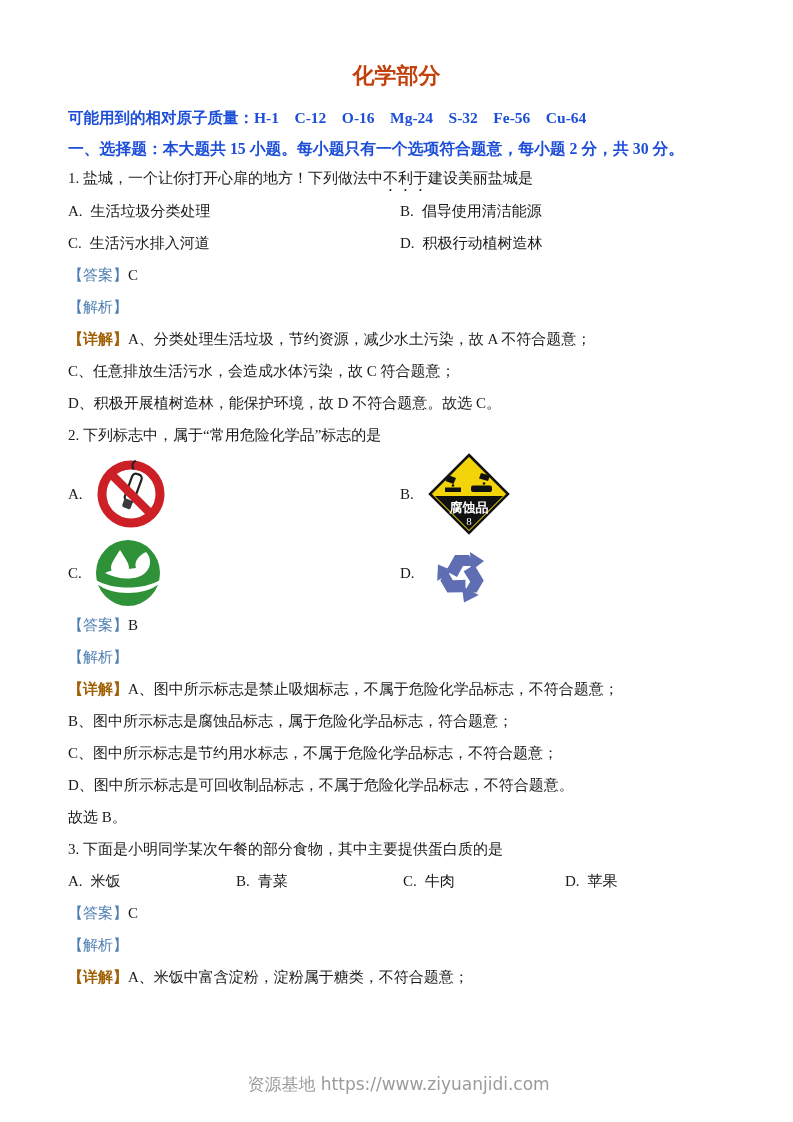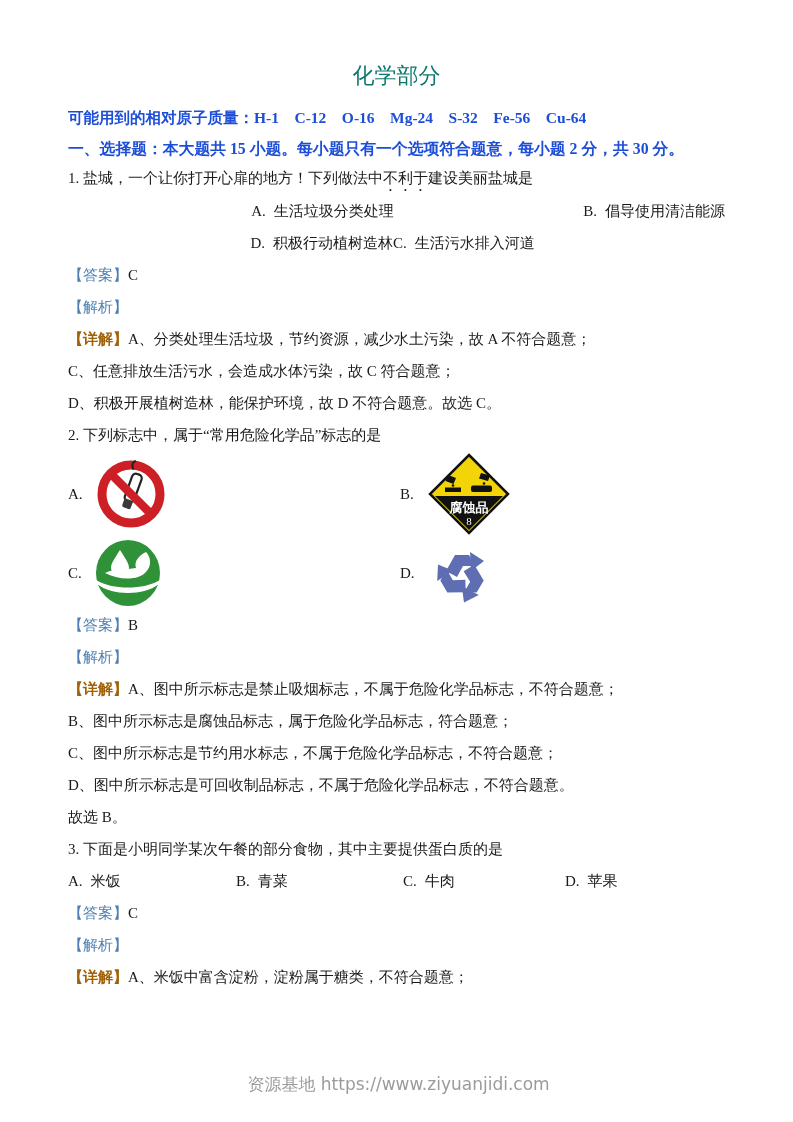--- a/index.html
+++ b/index.html
@@ -8,36 +8,36 @@
     width:793px; height:1122px;
     box-sizing:border-box;
     padding:58px 68px 0 68px;
     background:#ffffff;
     font-family:"Liberation Serif","DejaVu Serif",serif;
     color:#1a1a1a;
     overflow:hidden;
   }
   .title {
     margin:0; text-align:center;
-    font-size:22px; line-height:36px; font-weight:normal; color:#0f766e;
+    font-size:22px; line-height:36px; font-weight:bold; color:#c2410c;
   }
   .bold-line {
     margin:12px 0 0 0;
     font-weight:bold; font-size:15.5px; line-height:24px;
     white-space:pre-wrap; color:#1d4ed8;
   }
   .section-line { margin-top:6px; line-height:26px; font-size:15.8px; }
   .line { margin:0; font-size:15px; line-height:32px; color:#1a1a1a; }
   .emph {
     text-emphasis:filled dot; text-emphasis-position:under right;
     -webkit-text-emphasis:filled dot; -webkit-text-emphasis-position:under;
   }
   .marker { color:#4e7fb1;margin-top:44px; }
   .detail-label { font-weight:bold; color:#a16207; }
-  .opt-row { display:flex;justify-content:flex-end; }
+  .opt-row { display:flex; }
   .opt-row .c1 { width:332px; }
   .q3-row { display:flex; }
   .q3-row .w1 { width:168px; }
   .q3-row .w2 { width:167px; }
   .q3-row .w3 { width:162px; }
   .opt-label { margin-right:8px; }
   .icon-row { display:flex; align-items:center; }
   .icon-row .cell { display:flex; align-items:center; }
   .icon-row .cell.c1 { width:332px; }
   .icon-gap { width:12px; }
@@ -62,22 +62,22 @@
 
   <p class="bold-line section-line">一、选择题：本大题共 15 小题。每小题只有一个选项符合题意，每小题 2 分，共 30 分。</p>
 
   <p class="line"><span>1. 盐城，一个让你打开心扉的地方！下列做法中</span><span class="emph">不利于</span><span>建设美丽盐城是</span></p>
 
   <div class="opt-row">
     <p class="line c1"><span class="opt-label">A.</span><span>生活垃圾分类处理</span></p>
     <p class="line"><span class="opt-label">B.</span><span>倡导使用清洁能源</span></p>
   </div>
   <div class="opt-row">
+    <p class="line c1"><span class="opt-label">C.</span><span>生活污水排入河道</span></p>
     <p class="line"><span class="opt-label">D.</span><span>积极行动植树造林</span></p>
-    <p class="line c1"><span class="opt-label">C.</span><span>生活污水排入河道</span></p>
   </div>
 
   <p class="line"><span class="marker">【答案】</span><span>C</span></p>
   <p class="line"><span class="marker">【解析】</span></p>
   <p class="line"><span class="detail-label">【详解】</span><span>A、分类处理生活垃圾，节约资源，减少水土污染，故 A 不符合题意；</span></p>
   <p class="line">C、任意排放生活污水，会造成水体污染，故 C 符合题意；</p>
   <p class="line">D、积极开展植树造林，能保护环境，故 D 不符合题意。故选 C。</p>
 
   <p class="line">2. 下列标志中，属于“常用危险化学品”标志的是</p>
 

